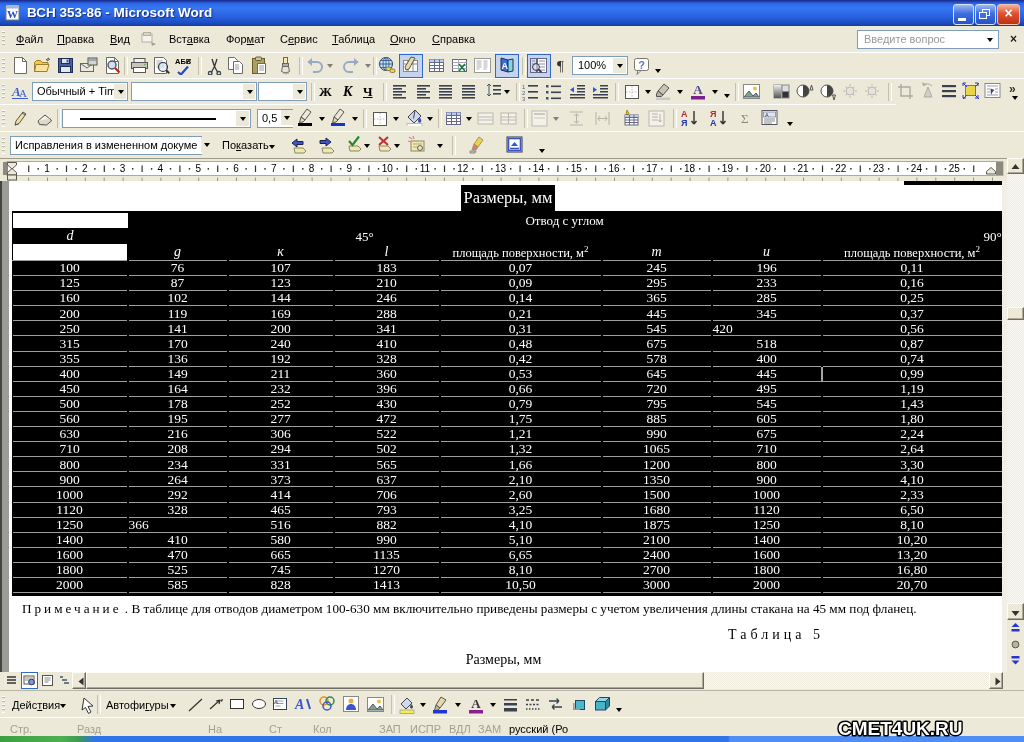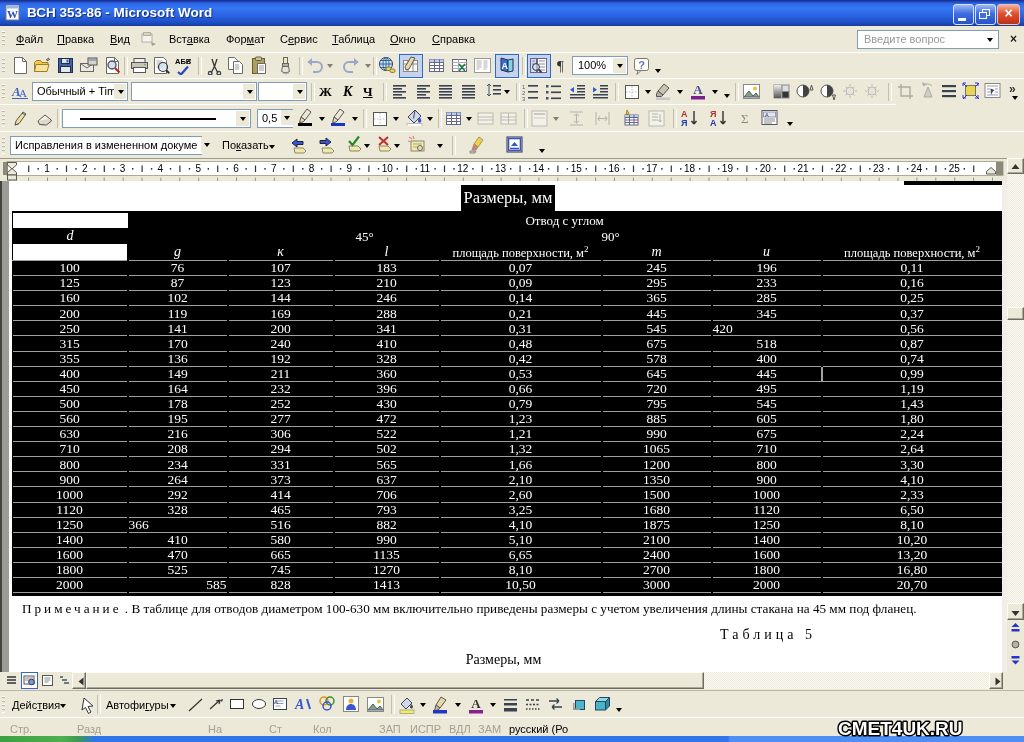--- a/index.html
+++ b/index.html
@@ -701,21 +701,21 @@
             <col style="width:180px">
           </colgroup>
           <tbody>
             <tr style="height:16px">
               <td style="background:#fff;padding:0;border-top:2px solid #000;border-left:1px solid #000"></td>
               <td colspan="7" style="text-align:center;padding:0;font-size:13px">Отвод с углом</td>
             </tr>
             <tr style="height:16px">
               <td style="text-align:center;padding:0;font-style:italic;font-size:14px">d</td>
               <td colspan="4" style="text-align:center;padding:0;font-size:13px">45°</td>
-              <td colspan="3" style="text-align:left;padding:0;font-size:13px">90°</td>
+              <td colspan="3" style="text-align:right;padding:0;font-size:13px">90°</td>
             </tr>
             <tr style="height:16.5px">
               <td style="background:#fff;padding:0;border-left:1px solid #000;border-bottom:1px solid #9e9e9e"></td>
               <td style="text-align:center;padding:0;border-left:2px solid #000;border-bottom:1px solid #9e9e9e;font-size:14px"><i>g</i></td>
               <td style="text-align:center;padding:0;border-left:2px solid #000;border-bottom:1px solid #9e9e9e;font-size:14px"><i>к</i></td>
               <td style="text-align:center;padding:0;border-left:2px solid #000;border-bottom:1px solid #9e9e9e;font-size:14px"><i>l</i></td>
               <td style="text-align:center;padding:0;border-left:2px solid #000;border-bottom:1px solid #9e9e9e;font-size:12.5px">площадь поверхности, м<sup style="font-size:9px">2</sup></td>
               <td style="text-align:center;padding:0;border-left:2px solid #000;border-bottom:1px solid #9e9e9e;font-size:14px"><i>m</i></td>
               <td style="text-align:center;padding:0;border-left:2px solid #000;border-bottom:1px solid #9e9e9e;font-size:14px"><i>и</i></td>
               <td style="text-align:center;padding:0;border-left:2px solid #000;border-bottom:1px solid #9e9e9e;font-size:12.5px">площадь поверхности, м<sup style="font-size:9px">2</sup></td>
@@ -818,21 +818,21 @@
               <td style="text-align:center;padding:0;border-left:2px solid #000;border-bottom:1px solid #9e9e9e">0,79</td>
               <td style="text-align:center;padding:0;border-left:2px solid #000;border-bottom:1px solid #9e9e9e">795</td>
               <td style="text-align:center;padding:0;border-left:2px solid #000;border-bottom:1px solid #9e9e9e">545</td>
               <td style="text-align:center;padding:0;border-left:2px solid #000;border-bottom:1px solid #9e9e9e">1,43</td>
             </tr>
             <tr style="height:15.1px">
               <td style="text-align:center;padding:0;border-bottom:1px solid #9e9e9e">560</td>
               <td style="text-align:center;padding:0;border-left:2px solid #000;border-bottom:1px solid #9e9e9e">195</td>
               <td style="text-align:center;padding:0;border-left:2px solid #000;border-bottom:1px solid #9e9e9e">277</td>
               <td style="text-align:center;padding:0;border-left:2px solid #000;border-bottom:1px solid #9e9e9e">472</td>
-              <td style="text-align:center;padding:0;border-left:2px solid #000;border-bottom:1px solid #9e9e9e">1,23</td>
+              <td style="text-align:center;padding:0;border-left:2px solid #000;border-bottom:1px solid #9e9e9e">1,75</td>
               <td style="text-align:center;padding:0;border-left:2px solid #000;border-bottom:1px solid #9e9e9e">885</td>
               <td style="text-align:center;padding:0;border-left:2px solid #000;border-bottom:1px solid #9e9e9e">605</td>
               <td style="text-align:center;padding:0;border-left:2px solid #000;border-bottom:1px solid #9e9e9e">1,80</td>
             </tr>
             <tr style="height:15.1px">
               <td style="text-align:center;padding:0;border-bottom:1px solid #9e9e9e">630</td>
               <td style="text-align:center;padding:0;border-left:2px solid #000;border-bottom:1px solid #9e9e9e">216</td>
               <td style="text-align:center;padding:0;border-left:2px solid #000;border-bottom:1px solid #9e9e9e">306</td>
               <td style="text-align:center;padding:0;border-left:2px solid #000;border-bottom:1px solid #9e9e9e">522</td>
               <td style="text-align:center;padding:0;border-left:2px solid #000;border-bottom:1px solid #9e9e9e">1,21</td>
@@ -925,33 +925,33 @@
               <td style="text-align:center;padding:0;border-left:2px solid #000;border-bottom:1px solid #9e9e9e">525</td>
               <td style="text-align:center;padding:0;border-left:2px solid #000;border-bottom:1px solid #9e9e9e">745</td>
               <td style="text-align:center;padding:0;border-left:2px solid #000;border-bottom:1px solid #9e9e9e">1270</td>
               <td style="text-align:center;padding:0;border-left:2px solid #000;border-bottom:1px solid #9e9e9e">8,10</td>
               <td style="text-align:center;padding:0;border-left:2px solid #000;border-bottom:1px solid #9e9e9e">2700</td>
               <td style="text-align:center;padding:0;border-left:2px solid #000;border-bottom:1px solid #9e9e9e">1800</td>
               <td style="text-align:center;padding:0;border-left:2px solid #000;border-bottom:1px solid #9e9e9e">16,80</td>
             </tr>
             <tr style="height:15.1px">
               <td style="text-align:center;padding:0;border-bottom:1px solid #9e9e9e">2000</td>
-              <td style="text-align:right;padding:0;border-left:2px solid #000;border-bottom:1px solid #9e9e9e">585</td>
+              <td style="text-align:center;padding:0;border-left:2px solid #000;border-bottom:1px solid #9e9e9e">585</td>
               <td style="text-align:center;padding:0;border-left:2px solid #000;border-bottom:1px solid #9e9e9e">828</td>
               <td style="text-align:center;padding:0;border-left:2px solid #000;border-bottom:1px solid #9e9e9e">1413</td>
               <td style="text-align:center;padding:0;border-left:2px solid #000;border-bottom:1px solid #9e9e9e">10,50</td>
               <td style="text-align:center;padding:0;border-left:2px solid #000;border-bottom:1px solid #9e9e9e">3000</td>
               <td style="text-align:center;padding:0;border-left:2px solid #000;border-bottom:1px solid #9e9e9e">2000</td>
               <td style="text-align:center;padding:0;border-left:2px solid #000;border-bottom:1px solid #9e9e9e">20,70</td>
             </tr>
           </tbody>
         </table>
       </div>
 <div class="ab" style="left:22px;top:420px;width:985px;color:#000;font-family:'Liberation Serif',serif;font-size:13.2px"><span style="letter-spacing:3px">Примечание</span>&nbsp;. В таблице для отводов диаметром 100-630 мм включительно приведены размеры с учетом увеличения длины стакана на 45 мм под фланец.</div>
-<div class="ab" style="left:0;top:446px;width:816px;text-align:right;font-family:'Liberation Serif',serif;font-size:14px;letter-spacing:4px">Таблица 5</div>
+<div class="ab" style="left:8px;top:446px;width:816px;text-align:right;font-family:'Liberation Serif',serif;font-size:14px;letter-spacing:4px">Таблица 5</div>
 <div class="ab" style="left:0;top:471px;width:1007px;text-align:center;font-family:'Liberation Serif',serif;font-size:14px">Размеры, мм</div>
 </div>
 <div class="ab" style="left:1007px;top:158px;width:17px;height:533px;background:repeating-conic-gradient(#fbfaf4 0 25%,#eeebdd 0 50%) 0 0/2px 2px">
 <div class="ab" style="left:0;top:0;width:15px;height:14px;background:#ece9d8;border-top:1px solid #fdfdf6;border-left:1px solid #fdfdf6;border-right:1px solid #6e6c61;border-bottom:1px solid #6e6c61;box-shadow:inset -1px -1px 0 #aca999">
         <svg class="ab" style="left:3px;top:4px" width="9" height="8">
           <path d="M4.5 1L8.5 6H0.5z" fill="#333"></path>
         </svg>
       </div>
 <div class="ab" style="left:0;top:149px;width:15px;height:11px;background:#ece9d8;border-top:1px solid #fdfdf6;border-left:1px solid #fdfdf6;border-right:1px solid #6e6c61;border-bottom:1px solid #6e6c61;box-shadow:inset -1px -1px 0 #aca999"></div>
 <div class="ab" style="left:0;top:445px;width:15px;height:15px;background:#ece9d8;border-top:1px solid #fdfdf6;border-left:1px solid #fdfdf6;border-right:1px solid #6e6c61;border-bottom:1px solid #6e6c61;box-shadow:inset -1px -1px 0 #aca999">

